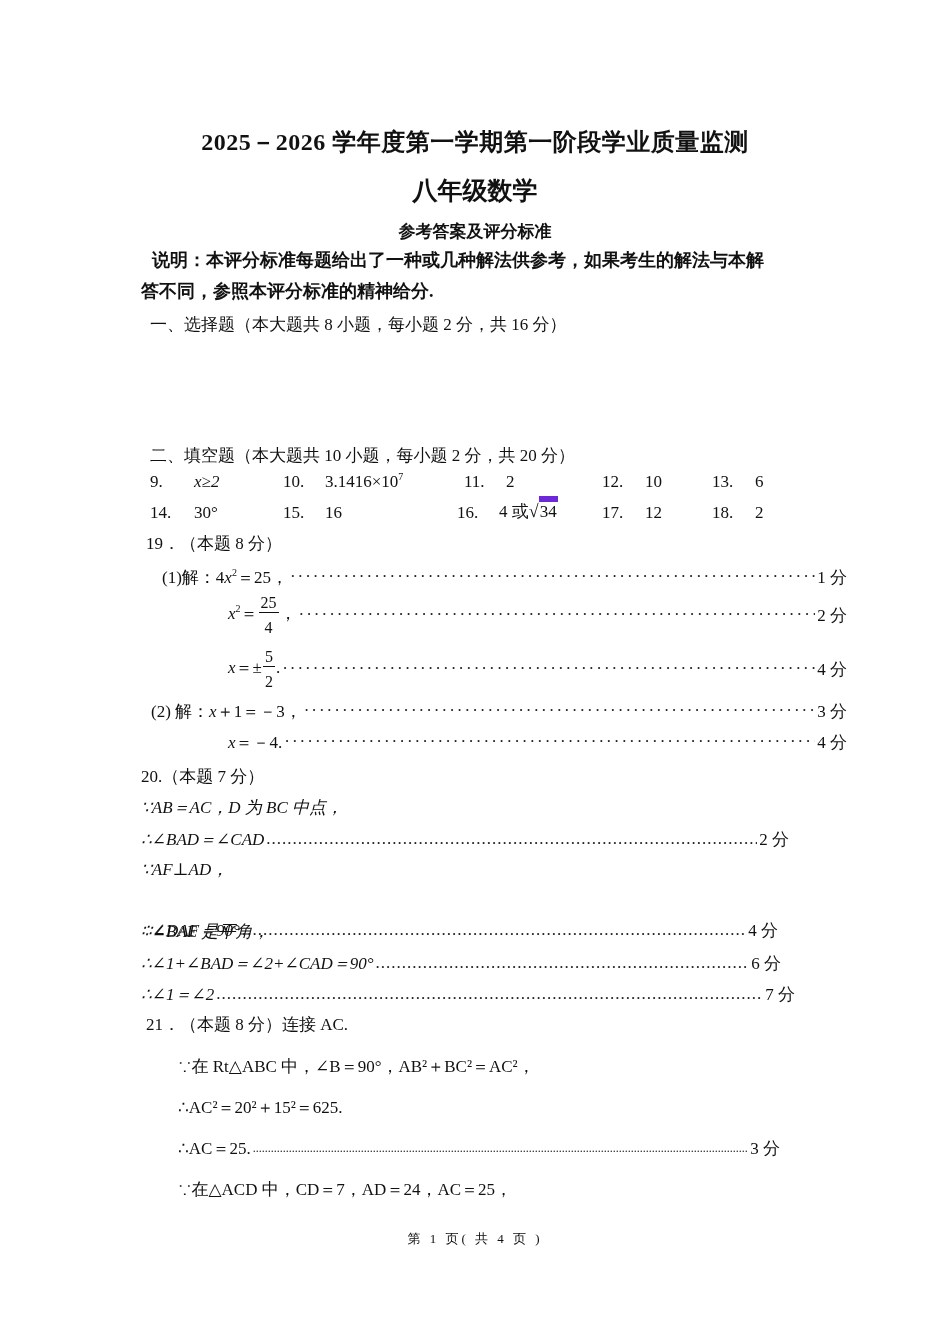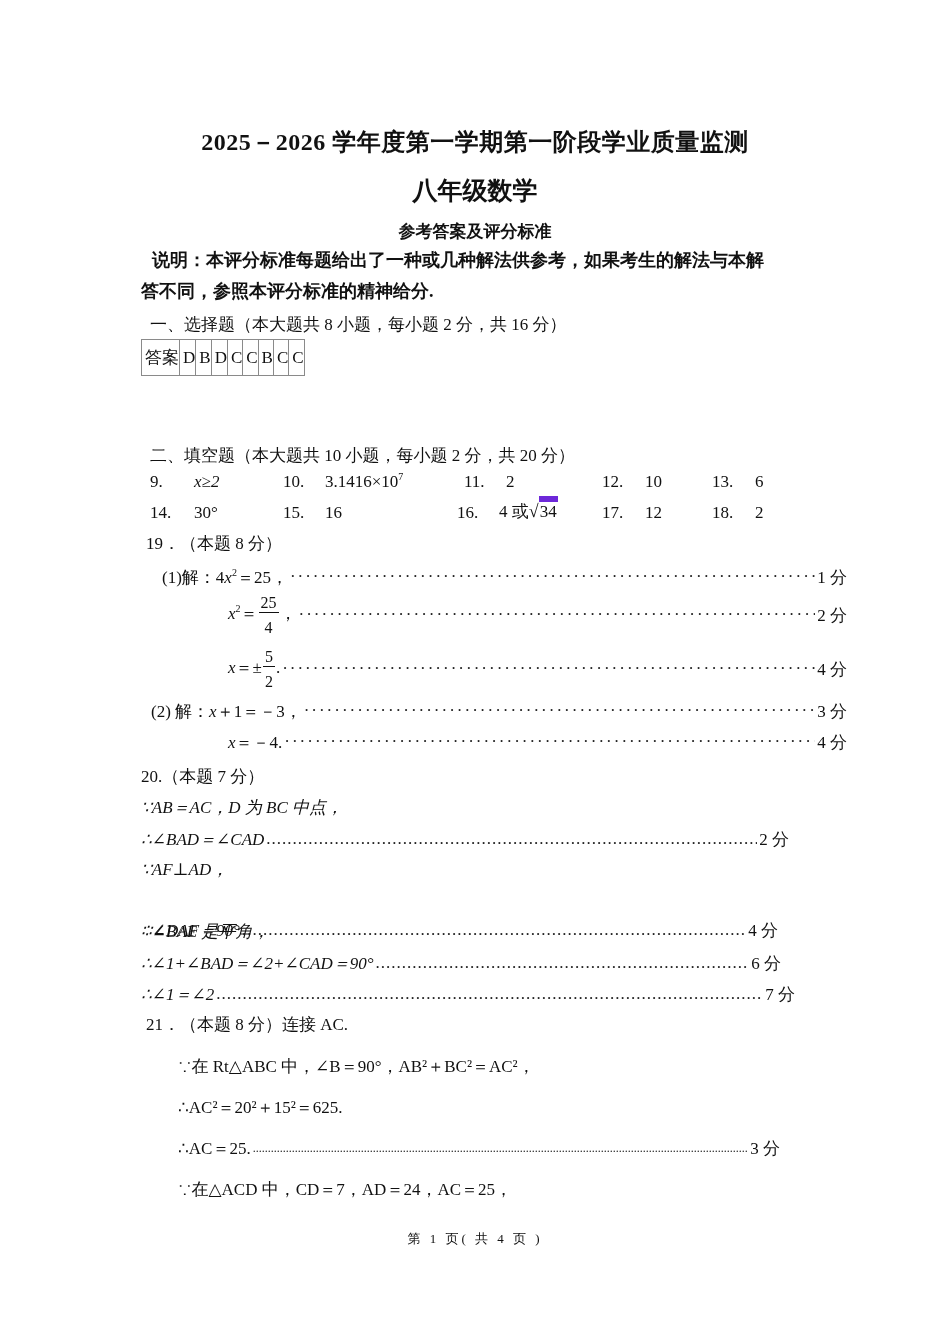--- a/index.html
+++ b/index.html
@@ -32,31 +32,20 @@
 
 <div class="abs title" style="top:126px;">2025－2026 学年度第一学期第一阶段学业质量监测</div>
 <div class="abs subtitle" style="top:174px;">八年级数学</div>
 <div class="abs center" style="top:220px; font-weight:bold;">参考答案及评分标准</div>
 <div class="abs note" style="left:152px; top:248px;">说明：本评分标准每题给出了一种或几种解法供参考，如果考生的解法与本解</div>
 <div class="abs note" style="left:141px; top:279px;">答不同，参照本评分标准的精神给分.</div>
 
 <div class="abs sec" style="left:150px; top:313px;">一、选择题（本大题共 8 小题，每小题 2 分，共 16 分）</div>
 <table class="ans">
   <tbody>
-  <tr>
-    <td>答案</td>
-    <td>D</td>
-    <td>B</td>
-    <td>D</td>
-    <td>C</td>
-    <td>C</td>
-    <td>B</td>
-    <td>C</td>
-    <td>C</td>
-  </tr>
 </tbody>
   </table>
 
 <div class="abs sec" style="left:150px; top:444px;">二、填空题（本大题共 10 小题，每小题 2 分，共 20 分）</div>
 
 <div class="abs t17" style="left:150px; top:472px;">9.</div>
 <div class="abs t17 it" style="left:194px; top:472px;">x≥2</div>
 <div class="abs t17" style="left:283px; top:472px;">10.</div>
 <div class="abs t17" style="left:325px; top:472px;"><span>3.1416×10</span><sup>7</sup></div>
 <div class="abs t17" style="left:464px; top:472px;">11.</div>

